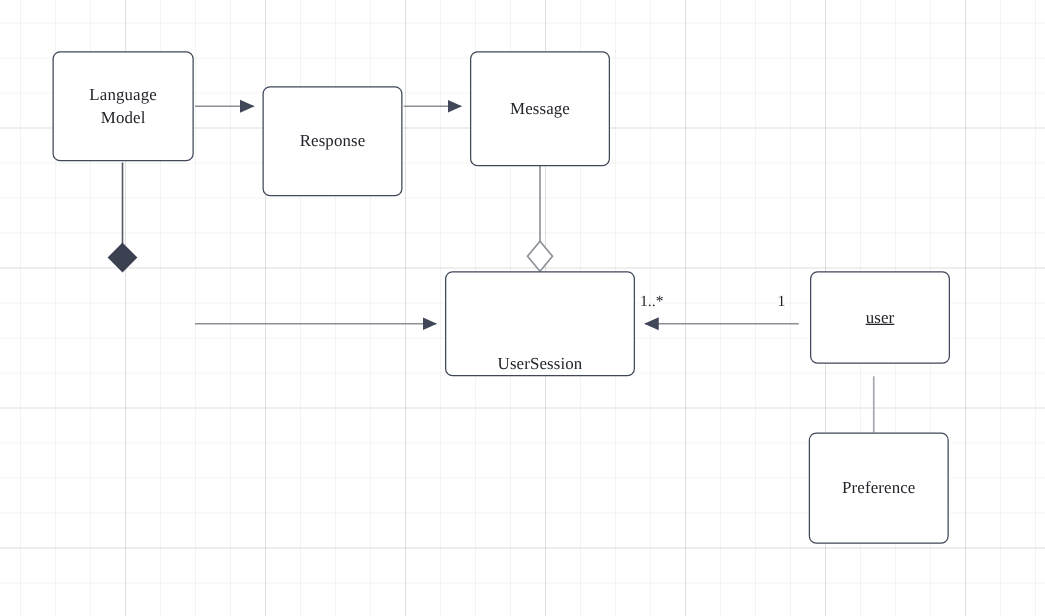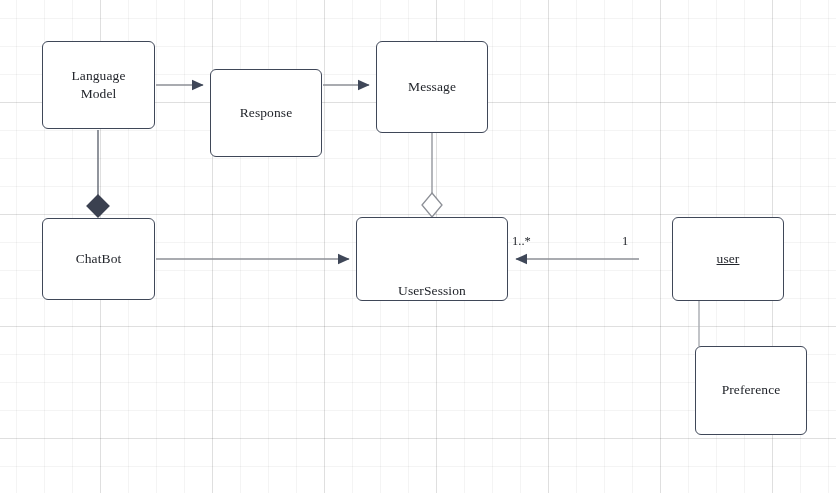--- a/index.html
+++ b/index.html
@@ -113,33 +113,30 @@
   </div>
 
   <div class="node" style="left:210px; top:41px;  width:112px; height:88px;margin-top:28px;">
     <span class="node-label">Response</span>
   </div>
 
   <div class="node" style="left:376px; top:41px;  width:112px; height:92px;">
     <span class="node-label">Message</span>
   </div>
 
-  <div class="node" style="left:42px;  top:218px; width:113px; height:82px;">
-    <span class="node-label">ChatBot</span>
-  </div>
 
   <div class="node" style="left:356px; top:217px; width:152px; height:84px;align-items:flex-end;">
     <span class="node-label">UserSession</span>
   </div>
 
-  <div class="node" style="left:672px; top:217px; width:112px; height:84px;text-decoration:underline;">
+  <div class="node" style="left:648px; top:217px; width:112px; height:74px;text-decoration:underline;">
     <span class="node-label">user</span>
   </div>
 
-  <div class="node" style="left:647px; top:346px; width:112px; height:89px;margin-left:48px;">
+  <div class="node" style="left:647px; top:346px; width:112px; height:89px;">
     <span class="node-label">Preference</span>
   </div>
 
   <div class="mult" style="left:512px; top:234px;">1..*</div>
 
   <div class="mult" style="left:622px; top:234px;">1</div>
 
 </div>
 
 </body></html>

